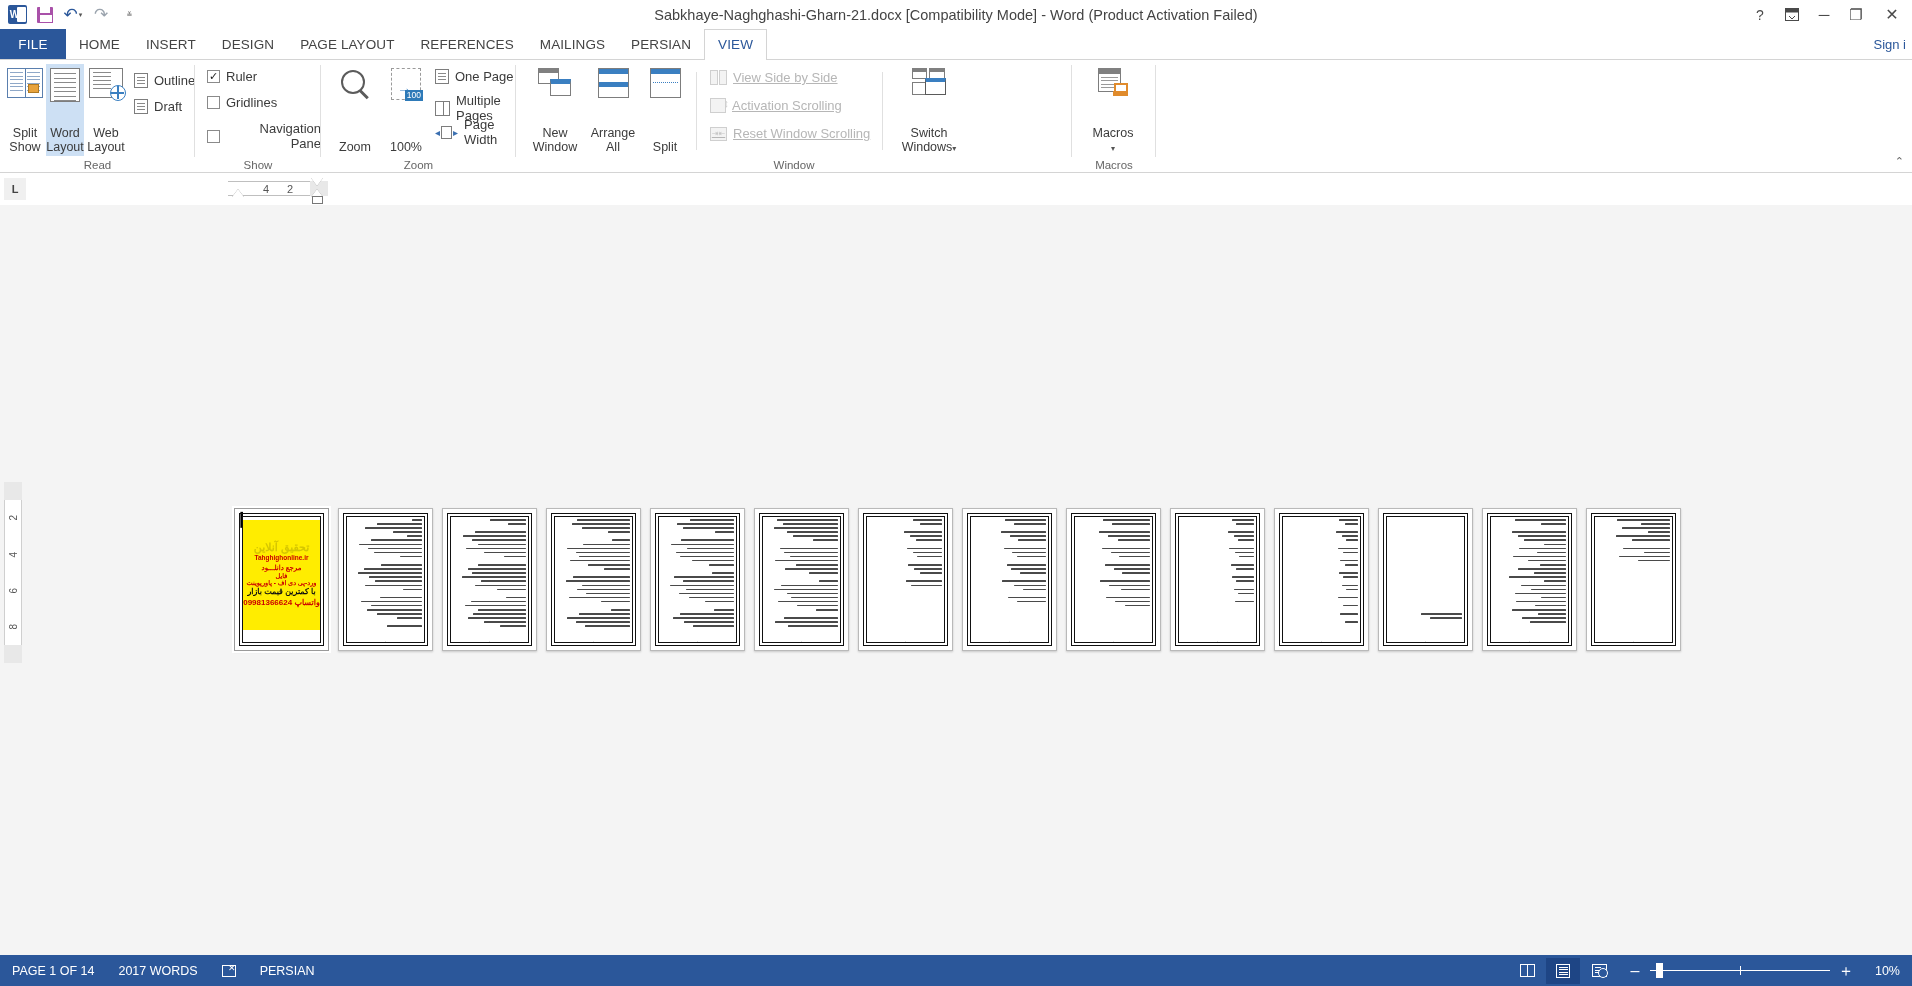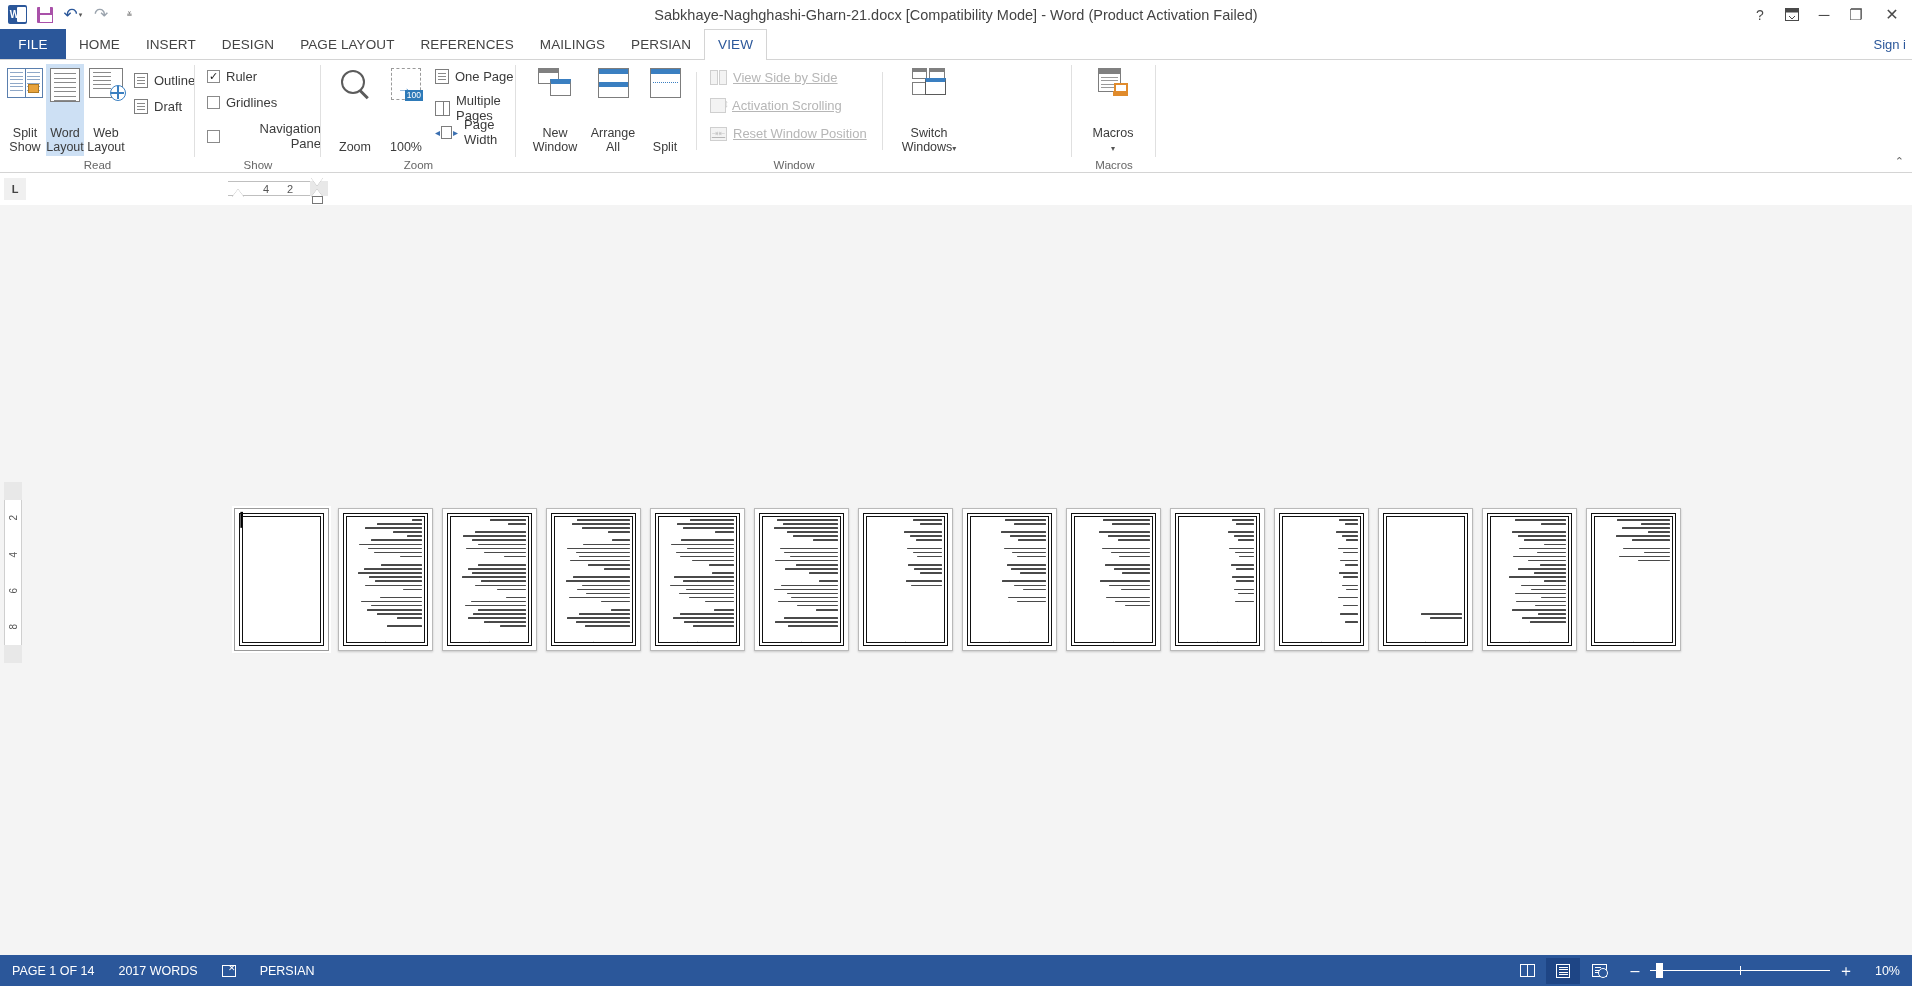--- a/index.html
+++ b/index.html
@@ -591,21 +591,21 @@
           <i></i>
         </span>
       <span>View Side by Side</span>
     </div>
     <div class="smallrow dim" style="left:194px; top:38px;">
       <span class="wi-sync"></span>
       <span>Activation Scrolling</span>
     </div>
     <div class="smallrow dim" style="left:194px; top:66px;">
       <span class="wi-reset">⇥⇤</span>
-      <span>Reset Window Position</span>
+      <span>Reset Window Scrolling</span>
     </div>
 
     <div class="rgroup-sep" style="left:366px; top:12px; height:78px;"></div>
 
     <div class="bigbtn" style="left:378px; width:70px;">
       <span class="wi-switch">
         <span class="s1"></span>
           <span class="s2"></span>
           <span class="s3"></span>
           <span class="s4"></span>
@@ -657,20 +657,29 @@
     <span>2</span>
     <span>4</span>
     <span>6</span>
     <span>8</span>
   </div>
   <div class="vruler-cap-b"></div>
 
   <div class="pages" id="pages-container">
       <div class="pg current">
         <div class="frame"></div>
+        <div class="ad">
+          <div class="l1">تحقیق آنلاین</div>
+          <div class="l2">Tahghighonline.ir</div>
+          <div class="l3">مرجع دانلـــود</div>
+          <div class="l4">فایل</div>
+          <div class="l4">ورد-پی دی اف - پاورپوینت</div>
+          <div class="l5">با کمترین قیمت بازار</div>
+          <div class="l6">09981366624 واتساپ</div>
+        </div>
         <div class="tick">❙</div>
       </div>
       <div class="pg">
         <div class="frame"></div>
         <div class="body">
           <div class="ln s" style="width: 14%; margin-left: 86%;"></div>
           <div class="ln s" style="width: 62%; margin-left: 38%;"></div>
           <div class="ln s" style="width: 78%; margin-left: 22%;"></div>
           <div class="ln s" style="width: 40%; margin-left: 60%;"></div>
           <div class="ln s" style="width: 20%; margin-left: 80%;"></div>

